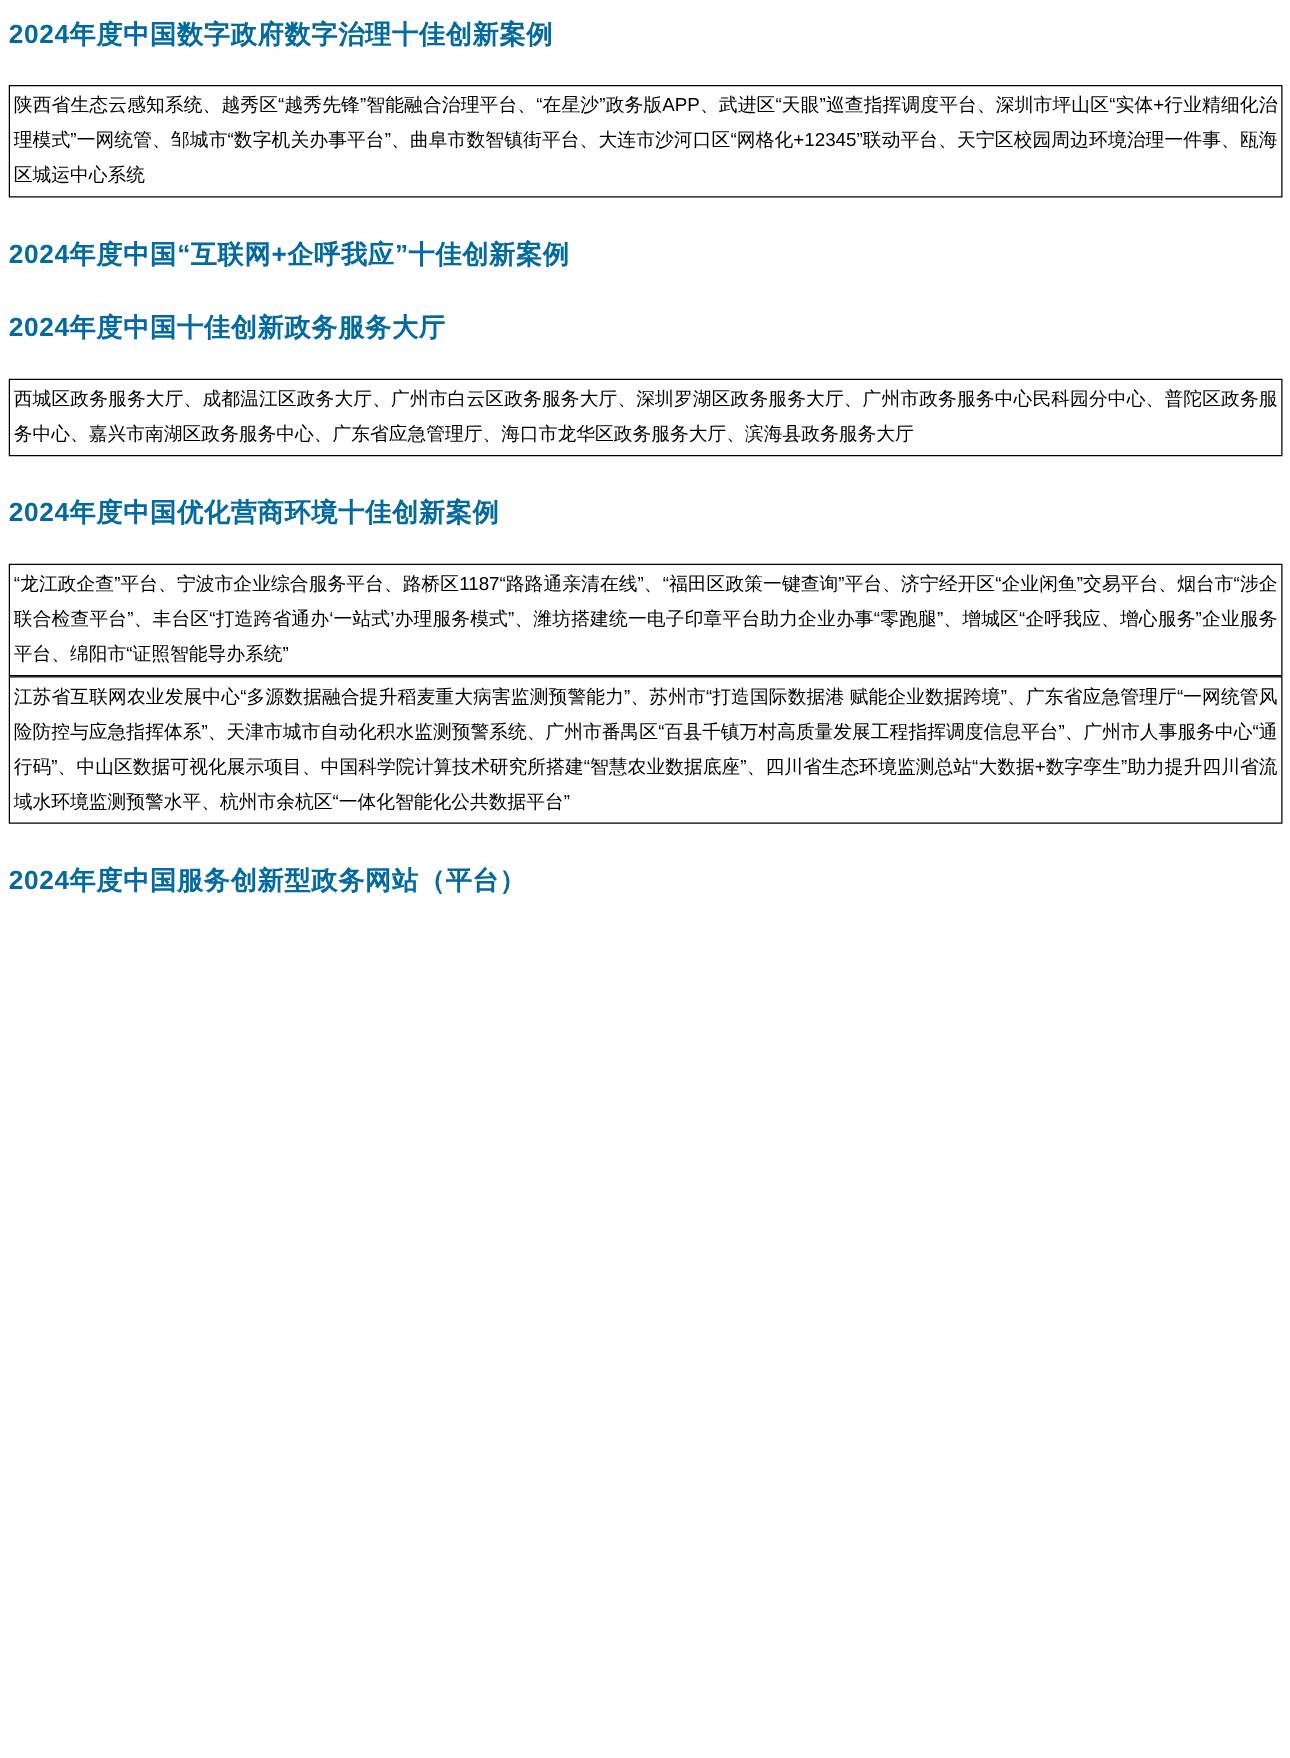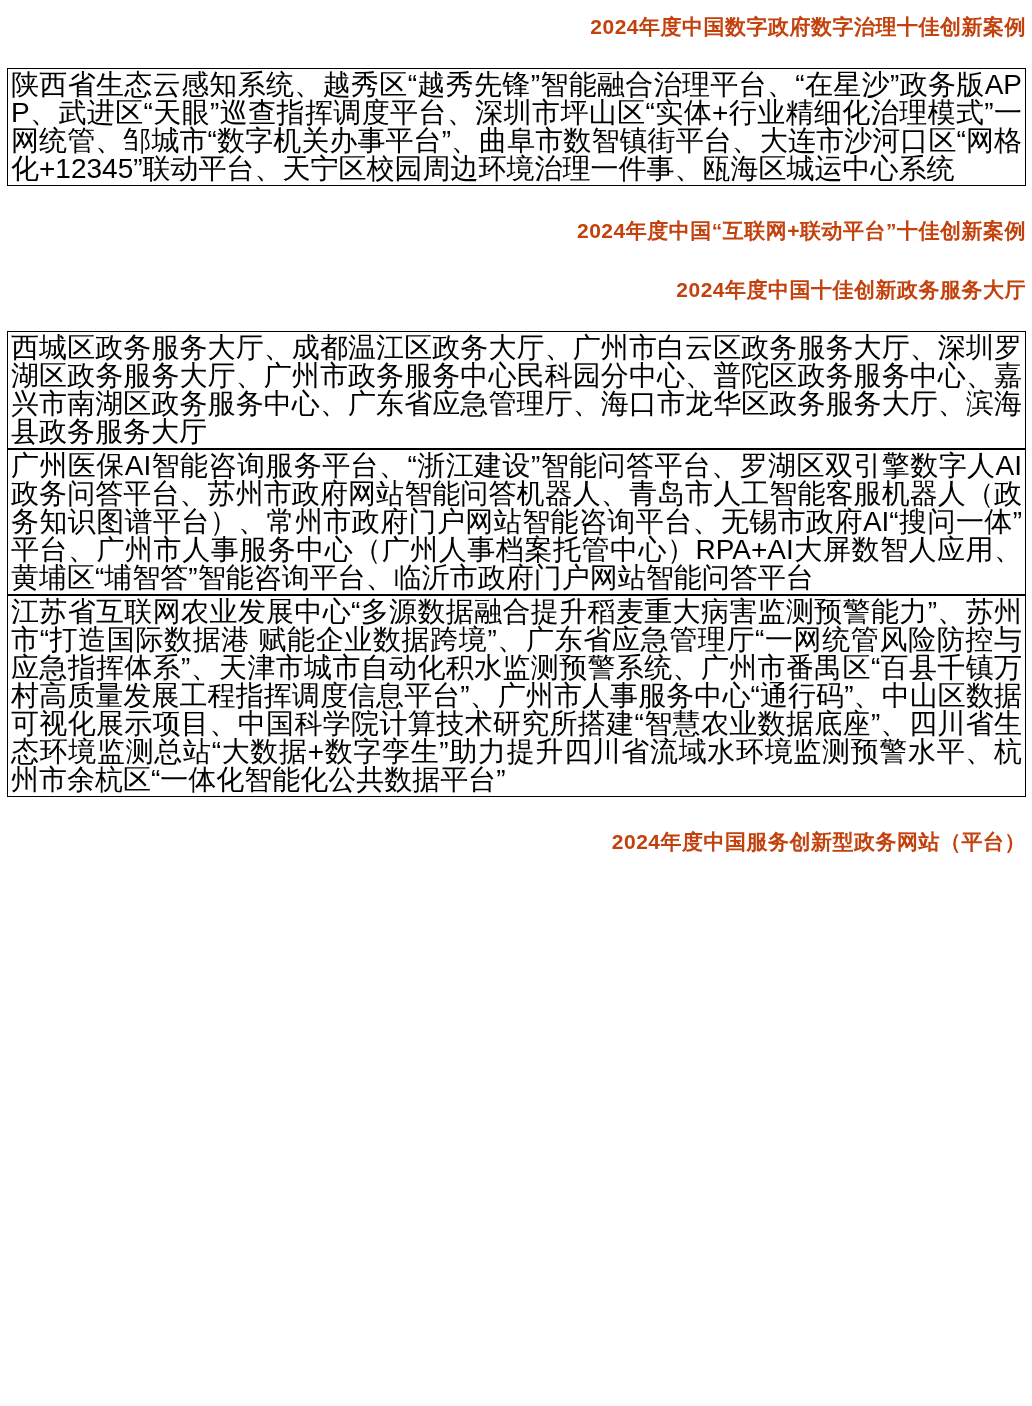--- a/index.html
+++ b/index.html
@@ -9,63 +9,66 @@
   }
   body {
     width: 1032px;
     font-family: "Liberation Sans", sans-serif;
     color: #000000;
   }
   .page {
     padding: 13px 6px 12px 7px;
   }
   .section .section-title {
-    color: #c2410c;
+    color: #0369a1;
     font-size: 21px;
     font-weight: bold;
-    text-align: right;
+    text-align: left;
     margin: 31px 0 27px 0;
     letter-spacing: 0.5px;
   }
   .section:first-child .section-title {
     margin-top: 0;
   }
   .case-box {
     border: 1px solid #000000;
     padding: 2px 3px;
-    font-size: 28px;
+    font-size: 15px;
     line-height: 28px;
     text-align: justify;
     text-justify: inter-character;
     word-break: break-all;
   }
 </style>
 </head>
 <body>
 
 <div class="page">
 
   <div class="section">
     <h2 class="section-title">2024年度中国数字政府数字治理十佳创新案例</h2>
     <div class="case-box">陕西省生态云感知系统、越秀区“越秀先锋”智能融合治理平台、“在星沙”政务版APP、武进区“天眼”巡查指挥调度平台、深圳市坪山区“实体+行业精细化治理模式”一网统管、邹城市“数字机关办事平台”、曲阜市数智镇街平台、大连市沙河口区“网格化+12345”联动平台、天宁区校园周边环境治理一件事、瓯海区城运中心系统</div>
   </div>
 
 
   <div class="section">
-    <h2 class="section-title">2024年度中国“互联网+联动平台”十佳创新案例</h2>
+    <h2 class="section-title">2024年度中国“互联网+企呼我应”十佳创新案例</h2>
   </div>
 
   <div class="section">
     <h2 class="section-title">2024年度中国十佳创新政务服务大厅</h2>
     <div class="case-box">西城区政务服务大厅、成都温江区政务大厅、广州市白云区政务服务大厅、深圳罗湖区政务服务大厅、广州市政务服务中心民科园分中心、普陀区政务服务中心、嘉兴市南湖区政务服务中心、广东省应急管理厅、海口市龙华区政务服务大厅、滨海县政务服务大厅</div>
   </div>
 
+  <div class="section">
+    <h2 class="section-title">2024年度中国优化营商环境十佳创新案例</h2>
+    <div class="case-box">“龙江政企查”平台、宁波市企业综合服务平台、路桥区1187“路路通亲清在线”、“福田区政策一键查询”平台、济宁经开区“企业闲鱼”交易平台、烟台市“涉企联合检查平台”、丰台区“打造跨省通办‘一站式’办理服务模式”、潍坊搭建统一电子印章平台助力企业办事“零跑腿”、增城区“企呼我应、增心服务”企业服务平台、绵阳市“证照智能导办系统”</div>
+  </div>
 
   <div class="section">
-    <div class="case-box">广州医保AI智能咨询服务平台、“浙江建设”智能问答平台、罗湖区双引擎数字人AI政务问答平台、苏州市政府网站智能问答机器人、青岛市人工智能客服机器人（政务知识图谱平台）、常州市政府门户网站智能咨询平台、无锡市政府AI“搜问一体”平台、广州市人事服务中心（广州人事档案托管中心）RPA+AI大屏数智人应用、黄埔区“埔智答”智能咨询平台、临沂市政府门户网站智能问答平台</div>
   </div>
 
   <div class="section">
     <div class="case-box">江苏省互联网农业发展中心“多源数据融合提升稻麦重大病害监测预警能力”、苏州市“打造国际数据港 赋能企业数据跨境”、广东省应急管理厅“一网统管风险防控与应急指挥体系”、天津市城市自动化积水监测预警系统、广州市番禺区“百县千镇万村高质量发展工程指挥调度信息平台”、广州市人事服务中心“通行码”、中山区数据可视化展示项目、中国科学院计算技术研究所搭建“智慧农业数据底座”、四川省生态环境监测总站“大数据+数字孪生”助力提升四川省流域水环境监测预警水平、杭州市余杭区“一体化智能化公共数据平台”</div>
   </div>
 
   <div class="section">
     <h2 class="section-title">2024年度中国服务创新型政务网站（平台）</h2>
 
   </div>

